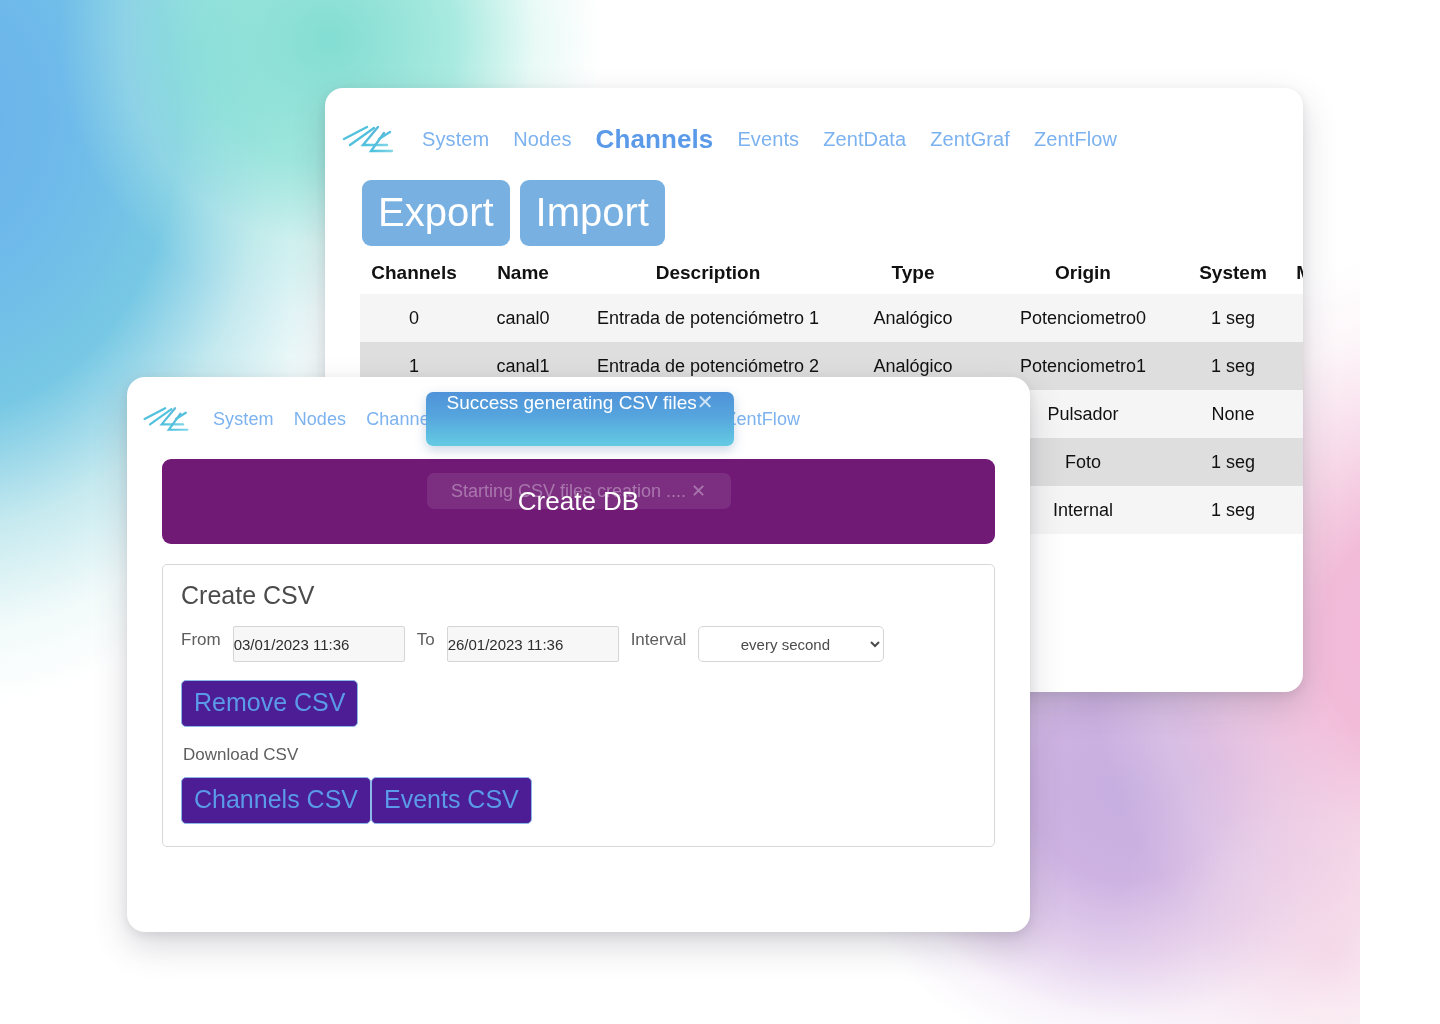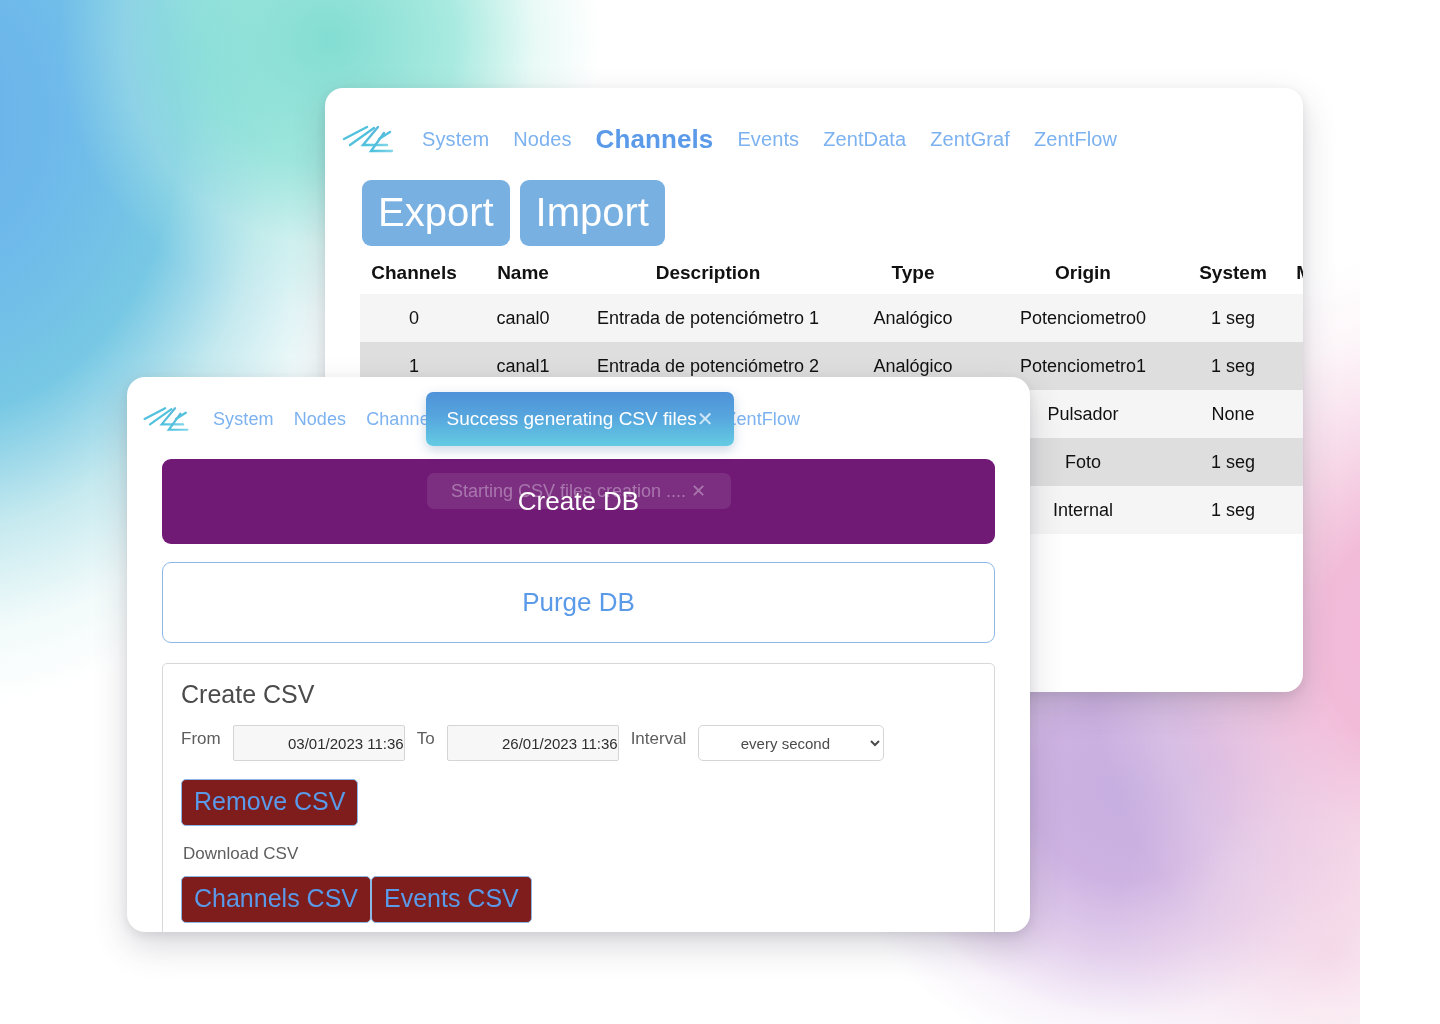--- a/index.html
+++ b/index.html
@@ -217,39 +217,39 @@
   }
   .date-field {
     width: 172px;
     height: 36px;
     border: 1px solid #d5d5d5;
     border-radius: 2px;
     background: #f7f7f7;
     font-family: inherit;
     font-size: 15px;
     color: #2d2d2d;
-    text-align: right;
+    text-align: left;
   }
   .select-field {
     width: 186px;
     height: 36px;
     border: 1px solid #d5d5d5;
     border-radius: 5px;
     background: #ffffff;
     font-family: inherit;
     font-size: 15px;
     color: #4b4b4b;
     text-align: center;
     text-align-last: center;
     padding: 0 6px;
     cursor: pointer;
   }
 
   .btn-sm {
-    background: #7f1d1d;
+    background: #4c1d95;
     color: #5a9ae8;
     border: 1px solid #8ab8e8;
     border-radius: 5px;
     font-family: inherit;
     font-size: 25px;
     line-height: 1;
     padding: 9px 12px 11px 12px;
     cursor: pointer;
   }
   .download-label {
@@ -261,21 +261,21 @@
 
   
   #toast {
     position: absolute;
     left: 426px; top: 392px;
     width: 308px; height: 54px;
     border-radius: 7px;
     background: linear-gradient(180deg, #4f92d8 0%, #56a5de 45%, #64cbe2 100%);
     box-shadow: 0 4px 12px rgba(40,90,150,0.25);
     display: flex;
-    align-items: center;
+    align-items: flex-start;
     justify-content: center;
     color: #ffffff;
     z-index: 50;
   }
   #toast .toast-text { font-size: 19px; white-space: nowrap; }
   #toast .toast-close {
     font-size: 20px;
     color: rgba(255,255,255,0.72);
     cursor: pointer;
     line-height: 1;
@@ -450,21 +450,20 @@
       <span class="nav-link">ZentFlow</span>
     </div>
 
     <div class="panel-body">
 
       <button class="btn-wide btn-primary">
         <span class="ghost-toast">Starting CSV files creation .... ✕</span>
         <span>Create DB</span>
       </button>
 
-      <button class="btn-wide btn-outline">Purge DB</button>
 
       <div class="csv-card">
         <div class="csv-title">Create CSV</div>
 
         <div class="csv-row">
           <span class="csv-label">From</span>
           <input class="date-field" type="text" readonly="" value="03/01/2023 11:36" style="">
 
           <span class="csv-label">To</span>
           <input class="date-field" type="text" readonly="" value="26/01/2023 11:36" style="">

